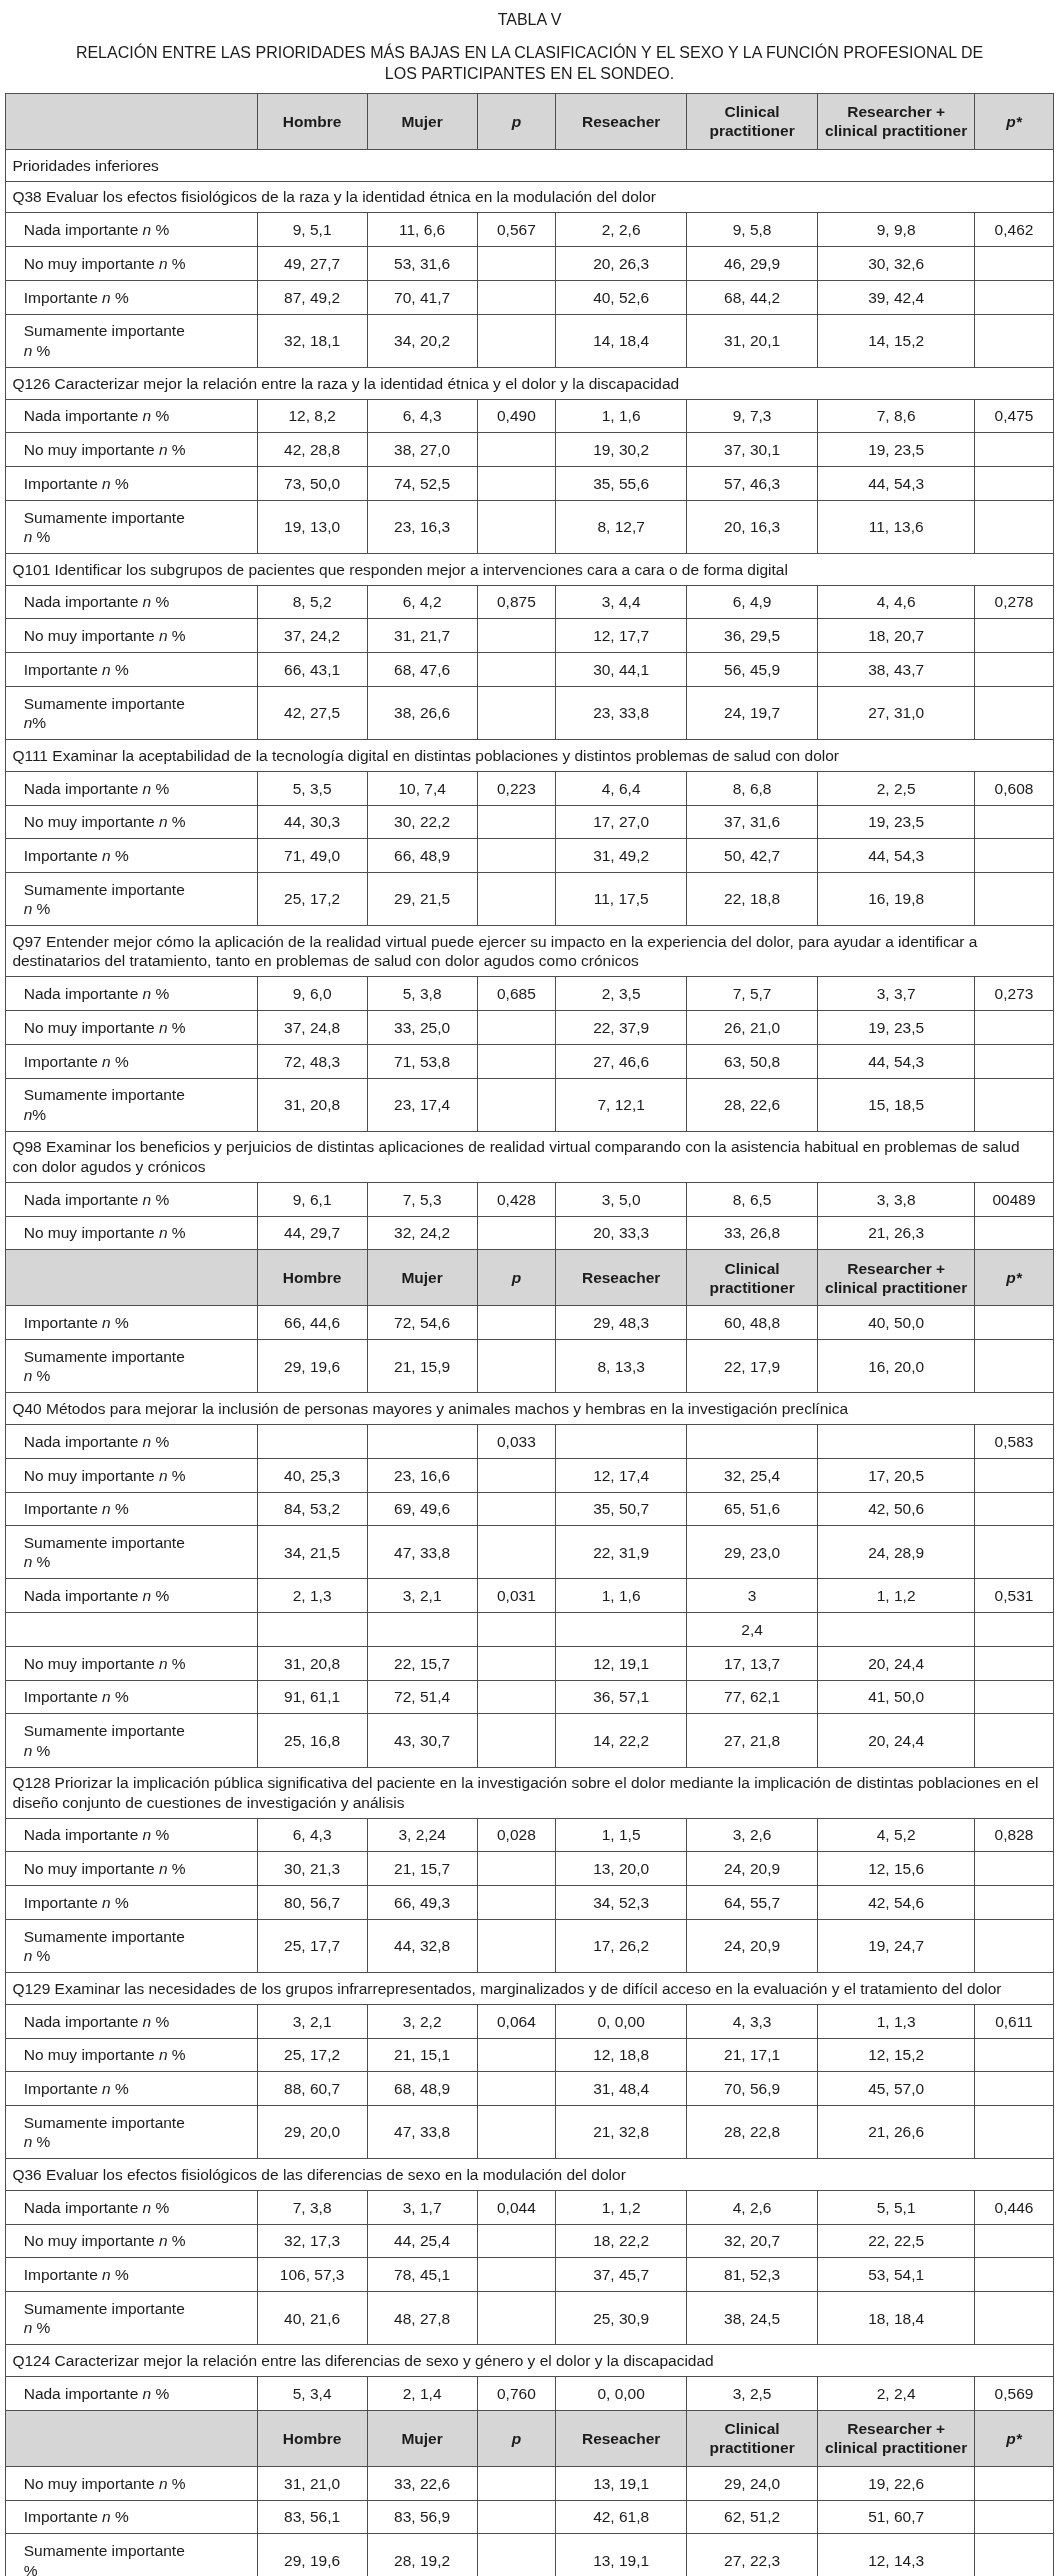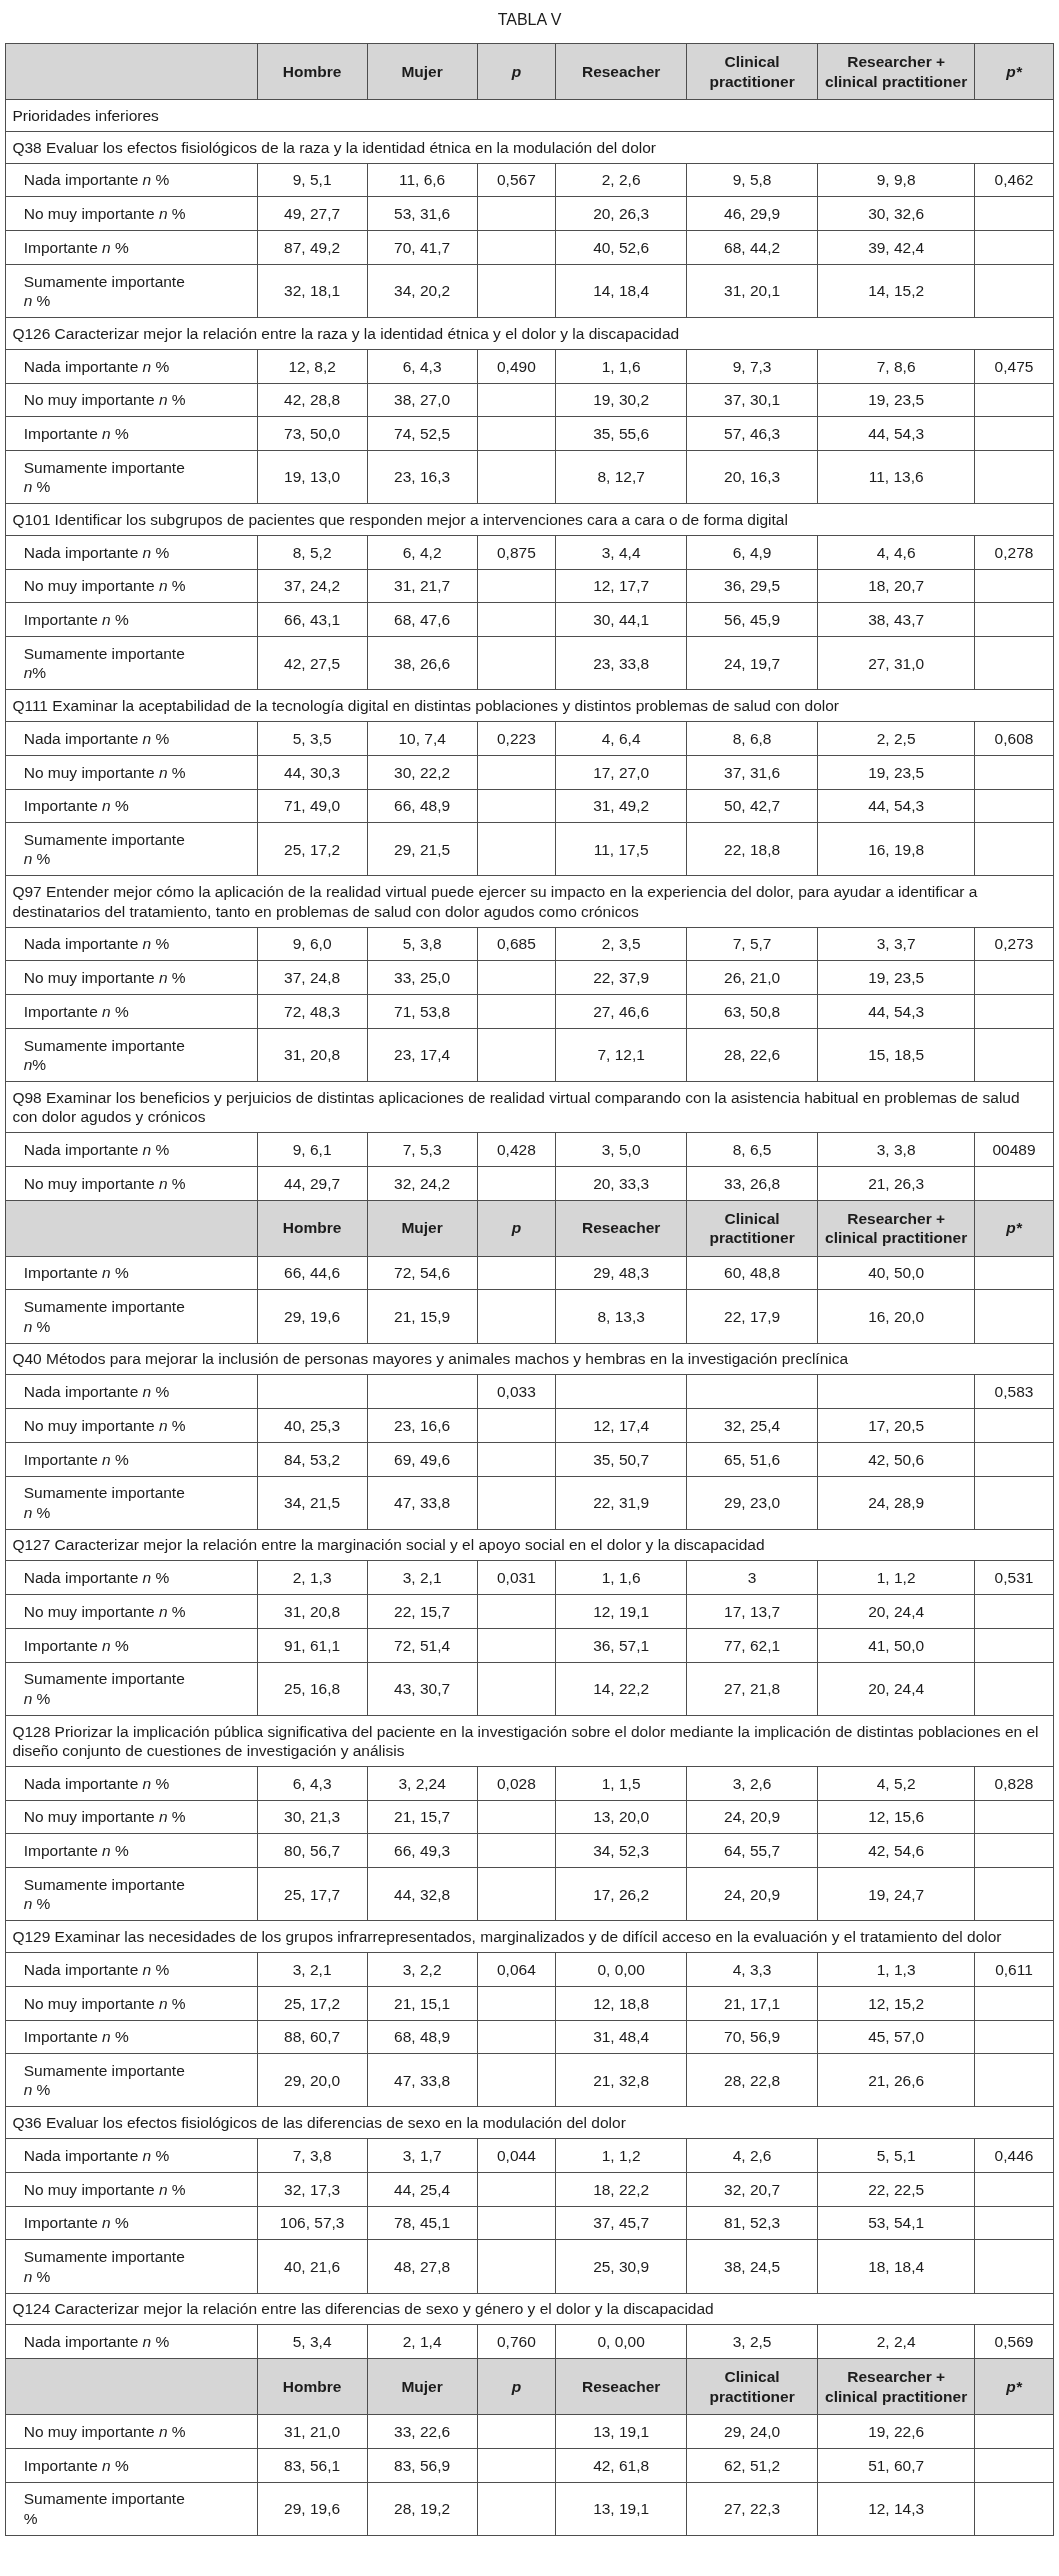--- a/index.html
+++ b/index.html
@@ -50,20 +50,21 @@
   td.question { text-align: left; padding: 5.7px 6.2px; background: #ffffff; }
   td.section { text-align: left; padding: 5.7px 6.2px; background: #ffffff; }
   i { font-style: italic; }
 </style>
 </head>
 <body>
 
 <div class="page">
   <div class="title-block">
     <div class="t1">TABLA V</div>
+    <div class="t2">RELACIÓN ENTRE LAS PRIORIDADES MÁS BAJAS EN LA CLASIFICACIÓN Y EL SEXO Y LA FUNCIÓN PROFESIONAL DE LOS PARTICIPANTES EN EL SONDEO.</div>
   </div>
 
   <table class="main">
     <colgroup>
       <col style="width:24%">
       <col style="width:10.5%">
       <col style="width:10.5%">
       <col style="width:7.5%">
       <col style="width:12.5%">
       <col style="width:12.5%">
@@ -389,31 +390,38 @@
           <td class="rowlabel"><span class="lbl">Sumamente importante <i>n</i> %</span></td>
           <td class="val">34, 21,5</td>
           <td class="val">47, 33,8</td>
           <td class="val"></td>
           <td class="val">22, 31,9</td>
           <td class="val">29, 23,0</td>
           <td class="val">24, 28,9</td>
           <td class="val"></td>
         </tr>
         <tr>
-          <td colspan="8" class="question">Q127 Caracterizar mejor la relación entre la marginación social y el apoyo social en el dolor y la discapacidad</td>
-        </tr>
-        <tr>
           <td class="rowlabel"><span class="lbl">Nada importante <i>n</i> %</span></td>
           <td class="val">2, 1,3</td>
           <td class="val">3, 2,1</td>
           <td class="val">0,031</td>
           <td class="val">1, 1,6</td>
           <td class="val">3</td>
           <td class="val">1, 1,2</td>
           <td class="val">0,531</td>
+        </tr>
+        <tr>
+          <td class="rowlabel"><span class="lbl"></span></td>
+          <td class="val"></td>
+          <td class="val"></td>
+          <td class="val"></td>
+          <td class="val"></td>
+          <td class="val">2,4</td>
+          <td class="val"></td>
+          <td class="val"></td>
         </tr>
         <tr>
           <td class="rowlabel"><span class="lbl">No muy importante <i>n</i> %</span></td>
           <td class="val">31, 20,8</td>
           <td class="val">22, 15,7</td>
           <td class="val"></td>
           <td class="val">12, 19,1</td>
           <td class="val">17, 13,7</td>
           <td class="val">20, 24,4</td>
           <td class="val"></td>

